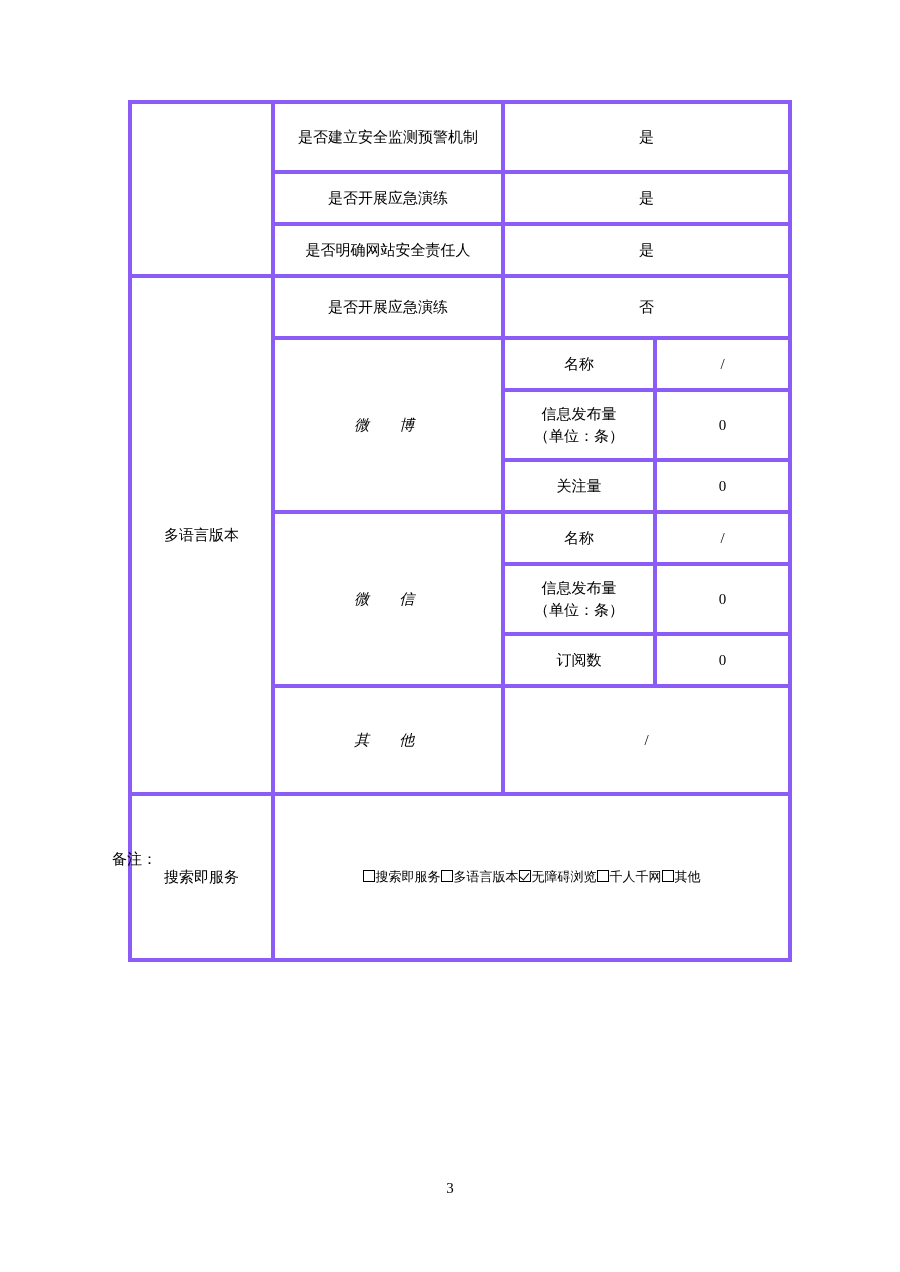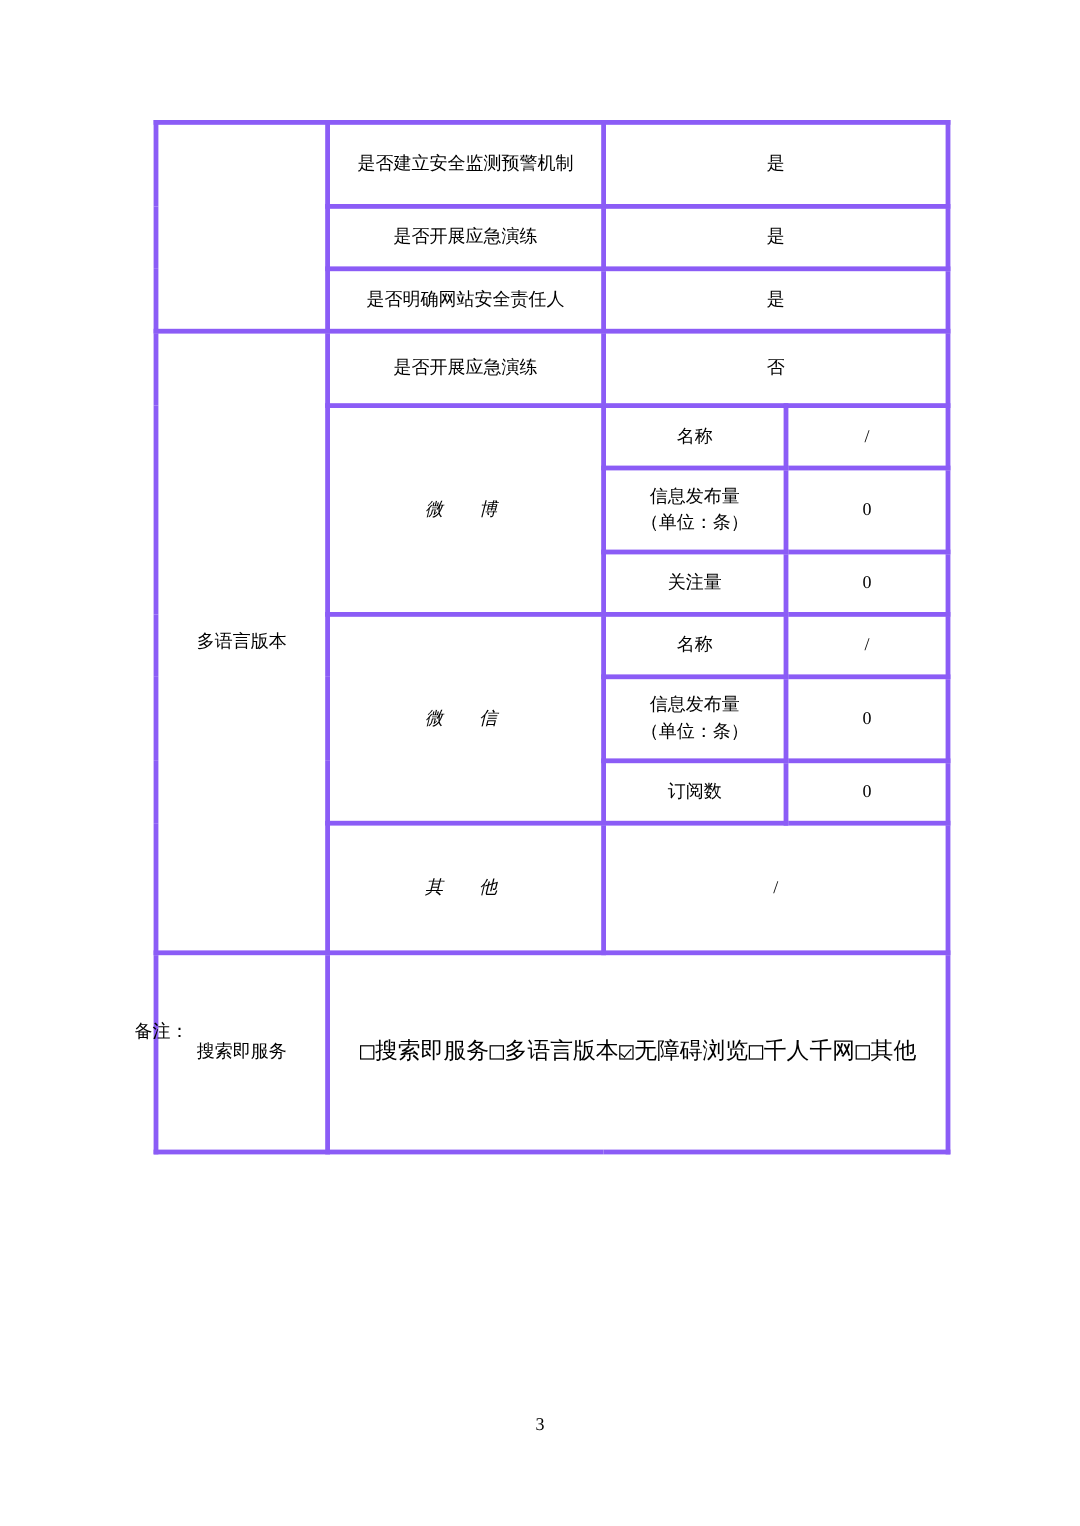--- a/index.html
+++ b/index.html
@@ -50,21 +50,21 @@
 
   .spaced {
     letter-spacing: 0.5em;
     padding-left: 0.5em;
     font-style: italic;
   }
   .two-line {
     line-height: 1.45;
   }
   .innov-content {
-    font-size: 19px;
+    font-size: 13px;
     line-height: 1.8;
     text-align: center;
     white-space: nowrap;
   }
   .cb {
     display: inline-block;
     width: 12px;
     height: 12px;
     border: 1.3px solid #000;
     position: relative;

